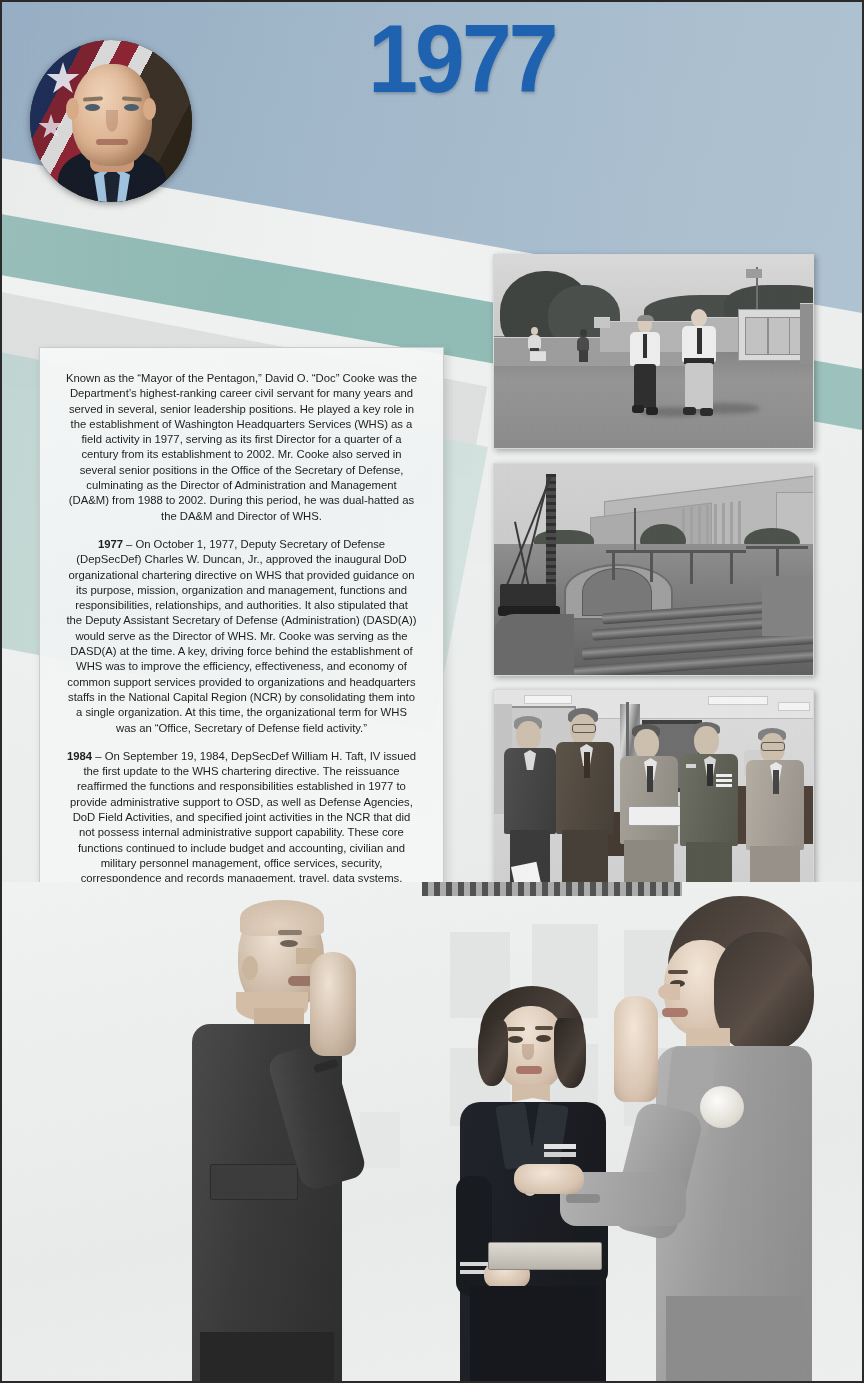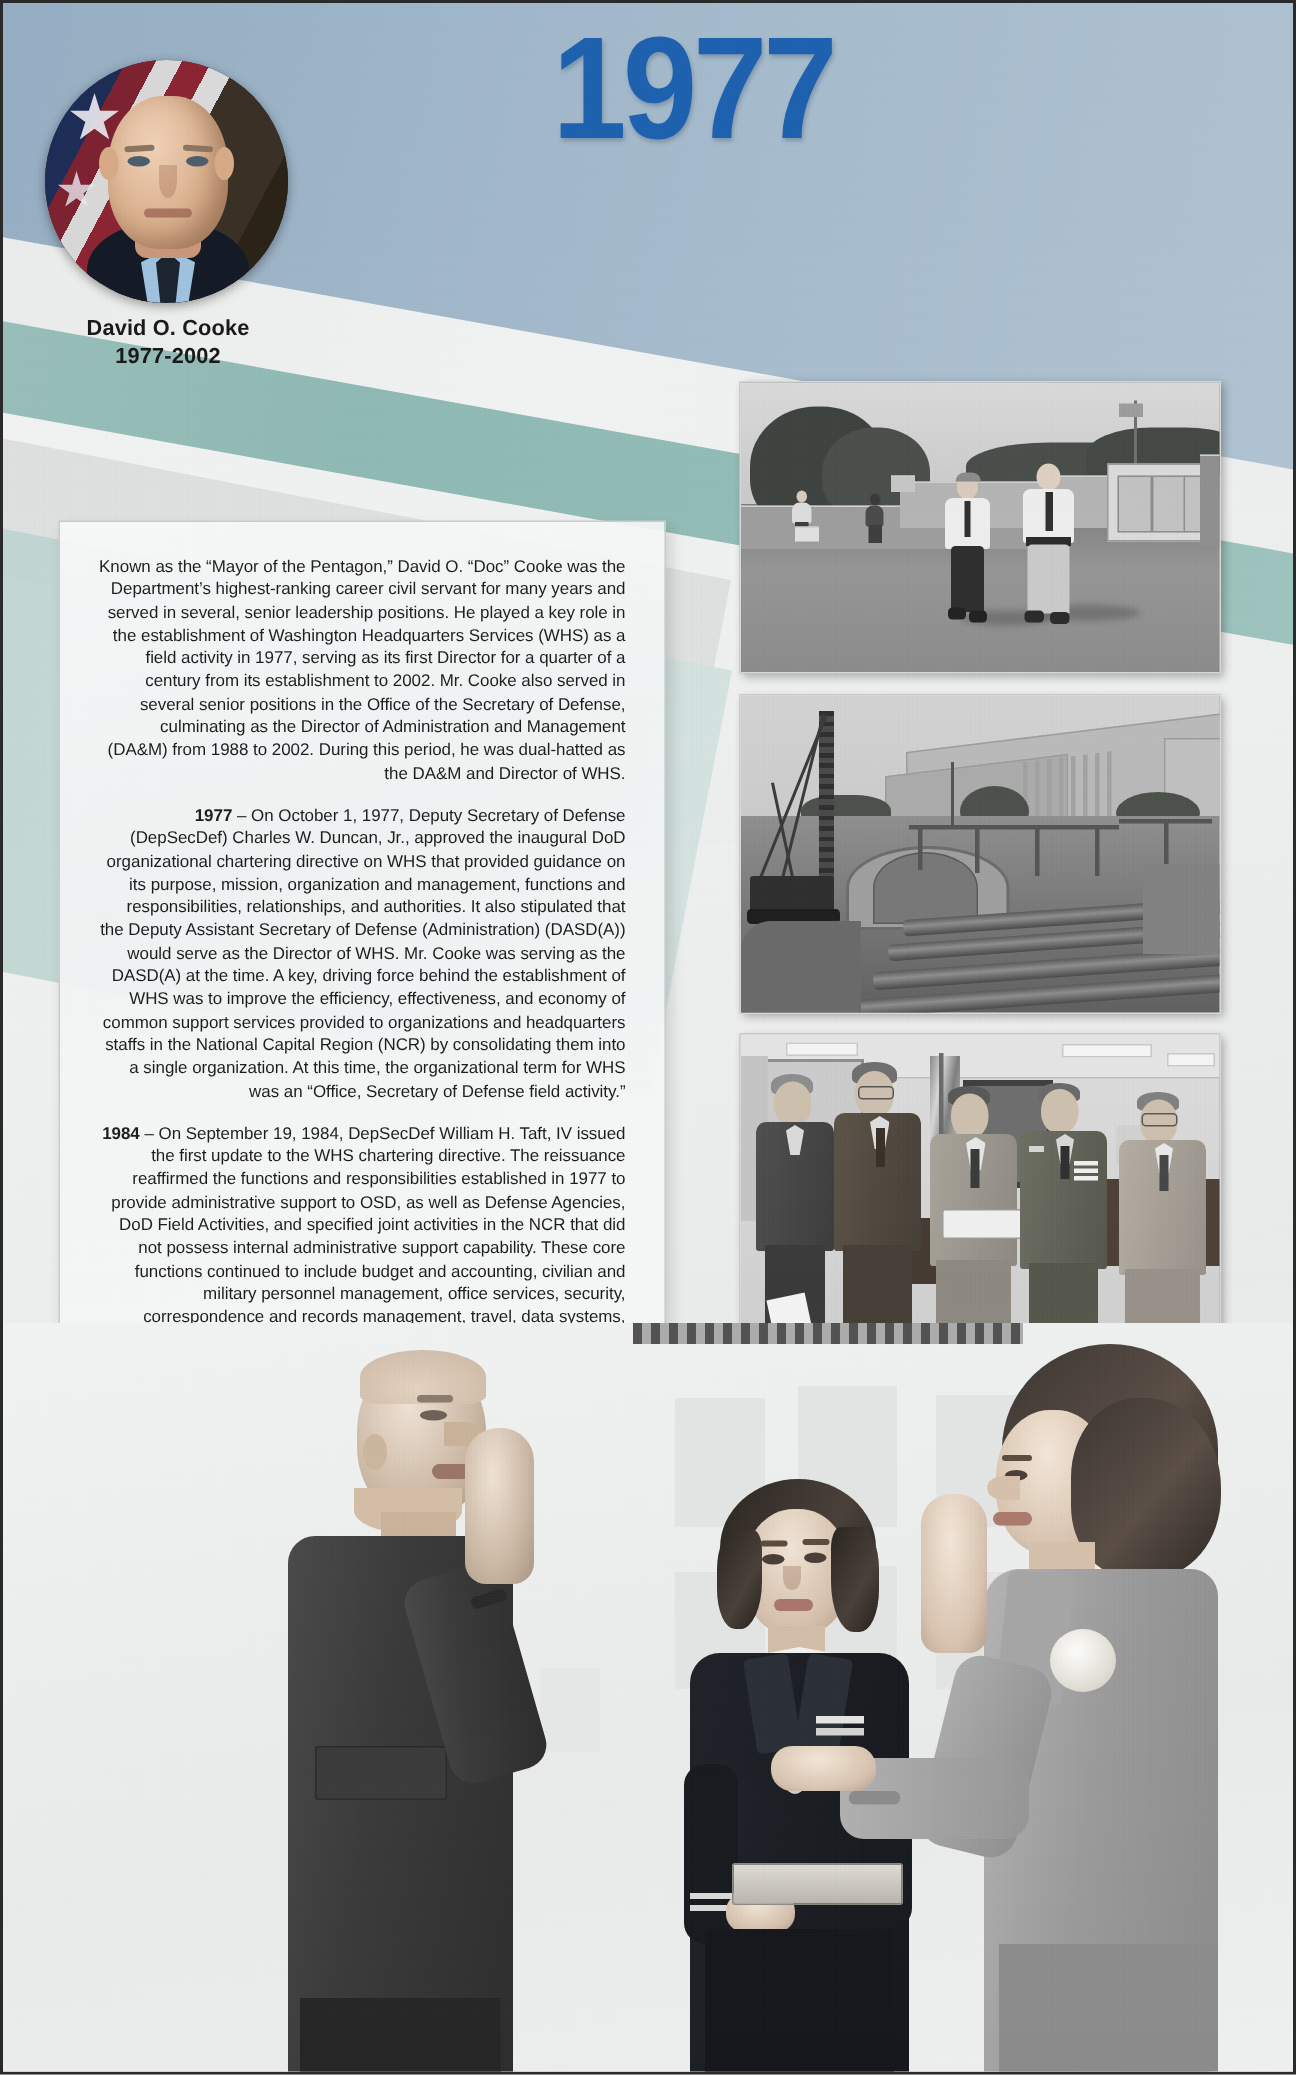--- a/index.html
+++ b/index.html
@@ -235,21 +235,21 @@
     border: 1px solid #c9cccb;
     box-shadow: 3px 4px 9px rgba(0,0,0,.14);
     box-sizing: border-box;
     padding: 23px 26px 10px 26px;
   }
   .panel p {
     margin: 0 0 13px 0;
     font-size: 11.3px;
     line-height: 1.355;
     color: #1d1d1d;
-    text-align: right;
+    text-align: center;
     letter-spacing: -0.02px;
   }
   .panel p:last-child { margin-bottom: 0; }
   .panel b { font-weight: bold; }
 
   
   .photo {
     position: absolute;
     overflow: hidden;
     background: #9a9a9a;
@@ -372,24 +372,20 @@
       <div class="pf-ear l"></div>
       <div class="pf-ear r"></div>
       <div class="pf-brow l"></div>
       <div class="pf-brow r"></div>
       <div class="pf-eye l"></div>
       <div class="pf-eye r"></div>
       <div class="pf-nose"></div>
       <div class="pf-mouth"></div>
     </div>
   </div>
-  <div class="portrait-name">
-    <div>David O. Cooke</div>
-    <div>1977-2002</div>
-  </div>
 
   <div class="panel">
     <p>Known as the “Mayor of the Pentagon,” David O. “Doc” Cooke was the Department’s highest-ranking career civil servant for many years and served in several, senior leadership positions. He played a key role in the establishment of Washington Headquarters Services (WHS) as a field activity in 1977, serving as its first Director for a quarter of a century from its establishment to 2002. Mr. Cooke also served in several senior positions in the Office of the Secretary of Defense, culminating as the Director of Administration and Management (DA&amp;M) from 1988 to 2002. During this period, he was dual-hatted as the DA&amp;M and Director of WHS.</p>
     <p><b>1977</b><span> – </span><span>On October 1, 1977, Deputy Secretary of Defense (DepSecDef) Charles W. Duncan, Jr., approved the inaugural DoD organizational chartering directive on WHS that provided guidance on its purpose, mission, organization and management, functions and responsibilities, relationships, and authorities. It also stipulated that the Deputy Assistant Secretary of Defense (Administration) (DASD(A)) would serve as the Director of WHS. Mr. Cooke was serving as the DASD(A) at the time. A key, driving force behind the establishment of WHS was to improve the efficiency, effectiveness, and economy of common support services provided to organizations and headquarters staffs in the National Capital Region (NCR) by consolidating them into a single organization. At this time, the organizational term for WHS was an “Office, Secretary of Defense field activity.”</span></p>
     <p><b>1984</b><span> – </span><span>On September 19, 1984, DepSecDef William H. Taft, IV issued the first update to the WHS chartering directive. The reissuance reaffirmed the functions and responsibilities established in 1977 to provide administrative support to OSD, as well as Defense Agencies, DoD Field Activities, and specified joint activities in the NCR that did not possess internal administrative support capability. These core functions continued to include budget and accounting, civilian and military personnel management, office services, security, correspondence and records management, travel, data systems, computer services, facilities management, and other administrative support as required. This update also established WHS as a DoD Field Activity, which remains an organizational term.</span></p>
   </div>
 
   <div class="photo" id="photo-walking">
     <div class="p1-sky"></div>
     <div class="p1-ground"></div>

